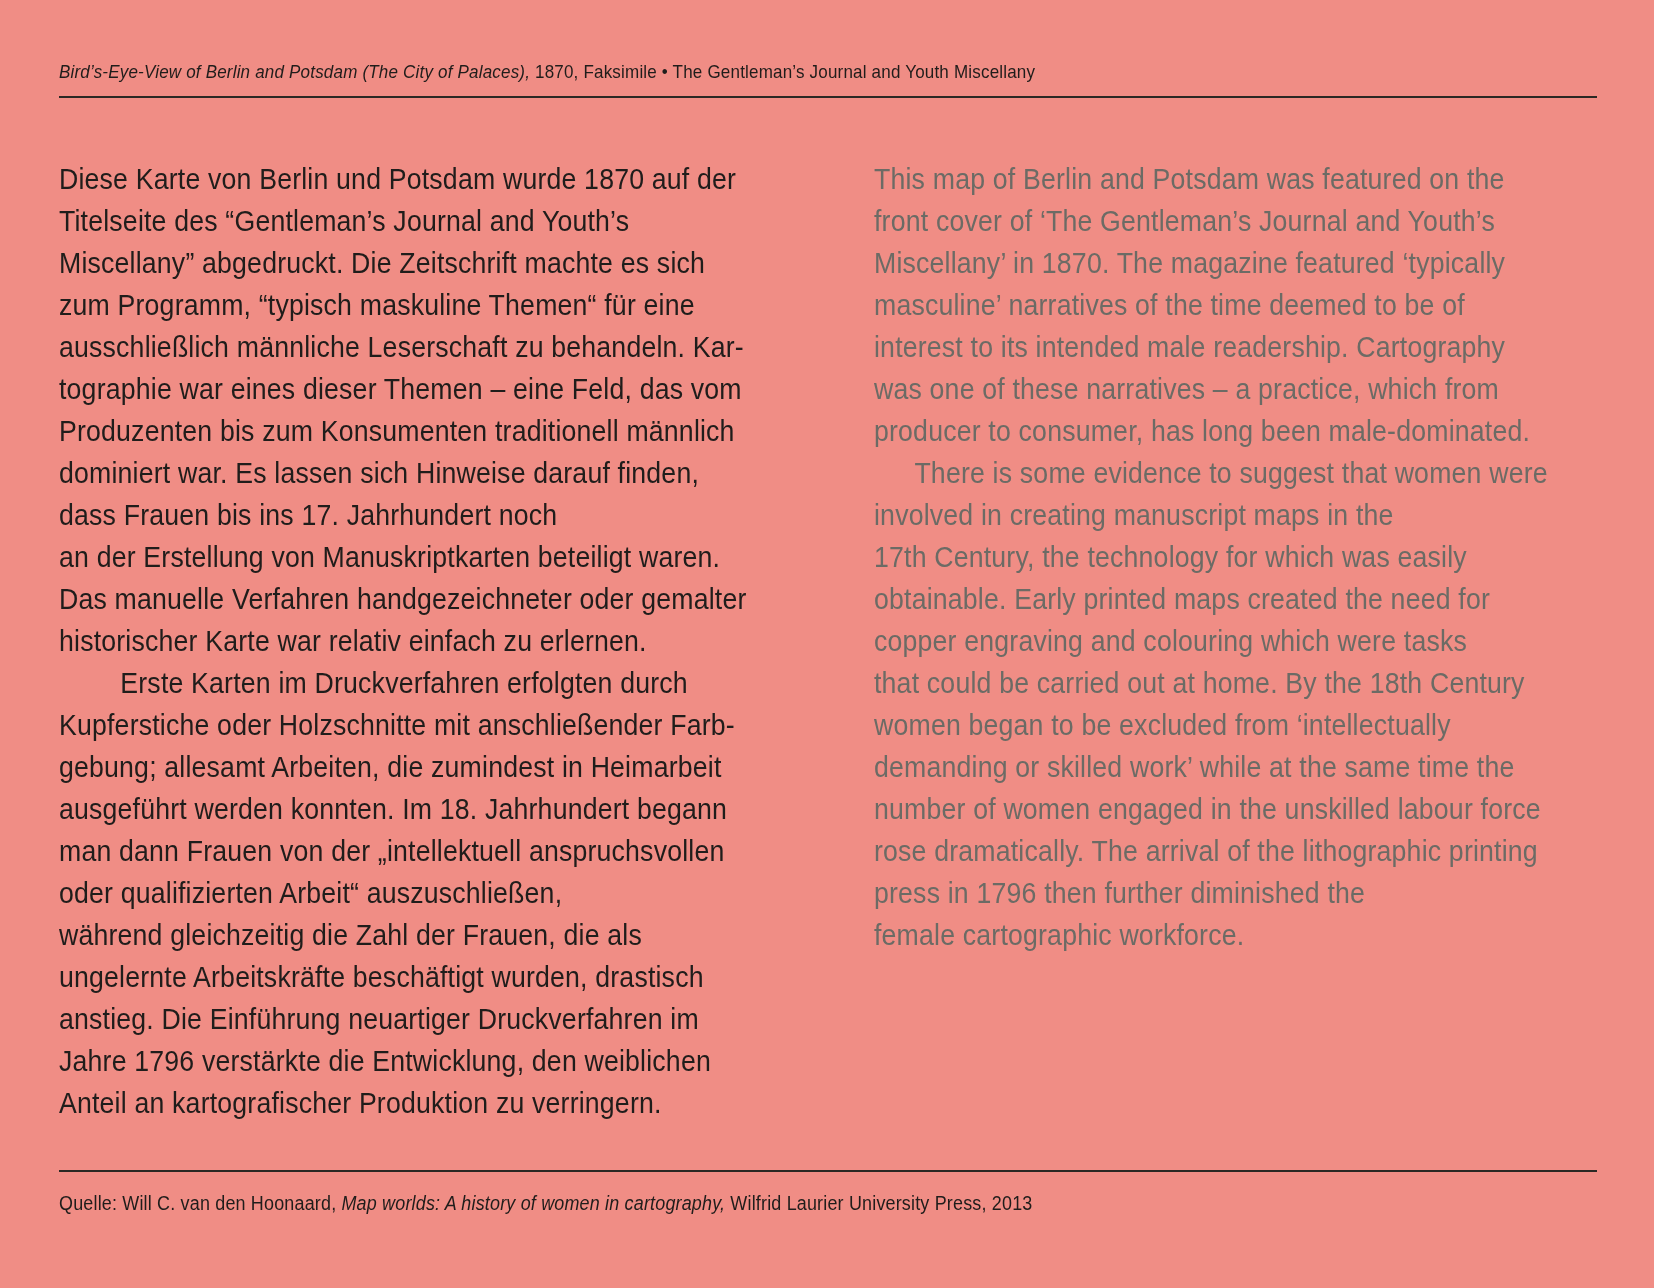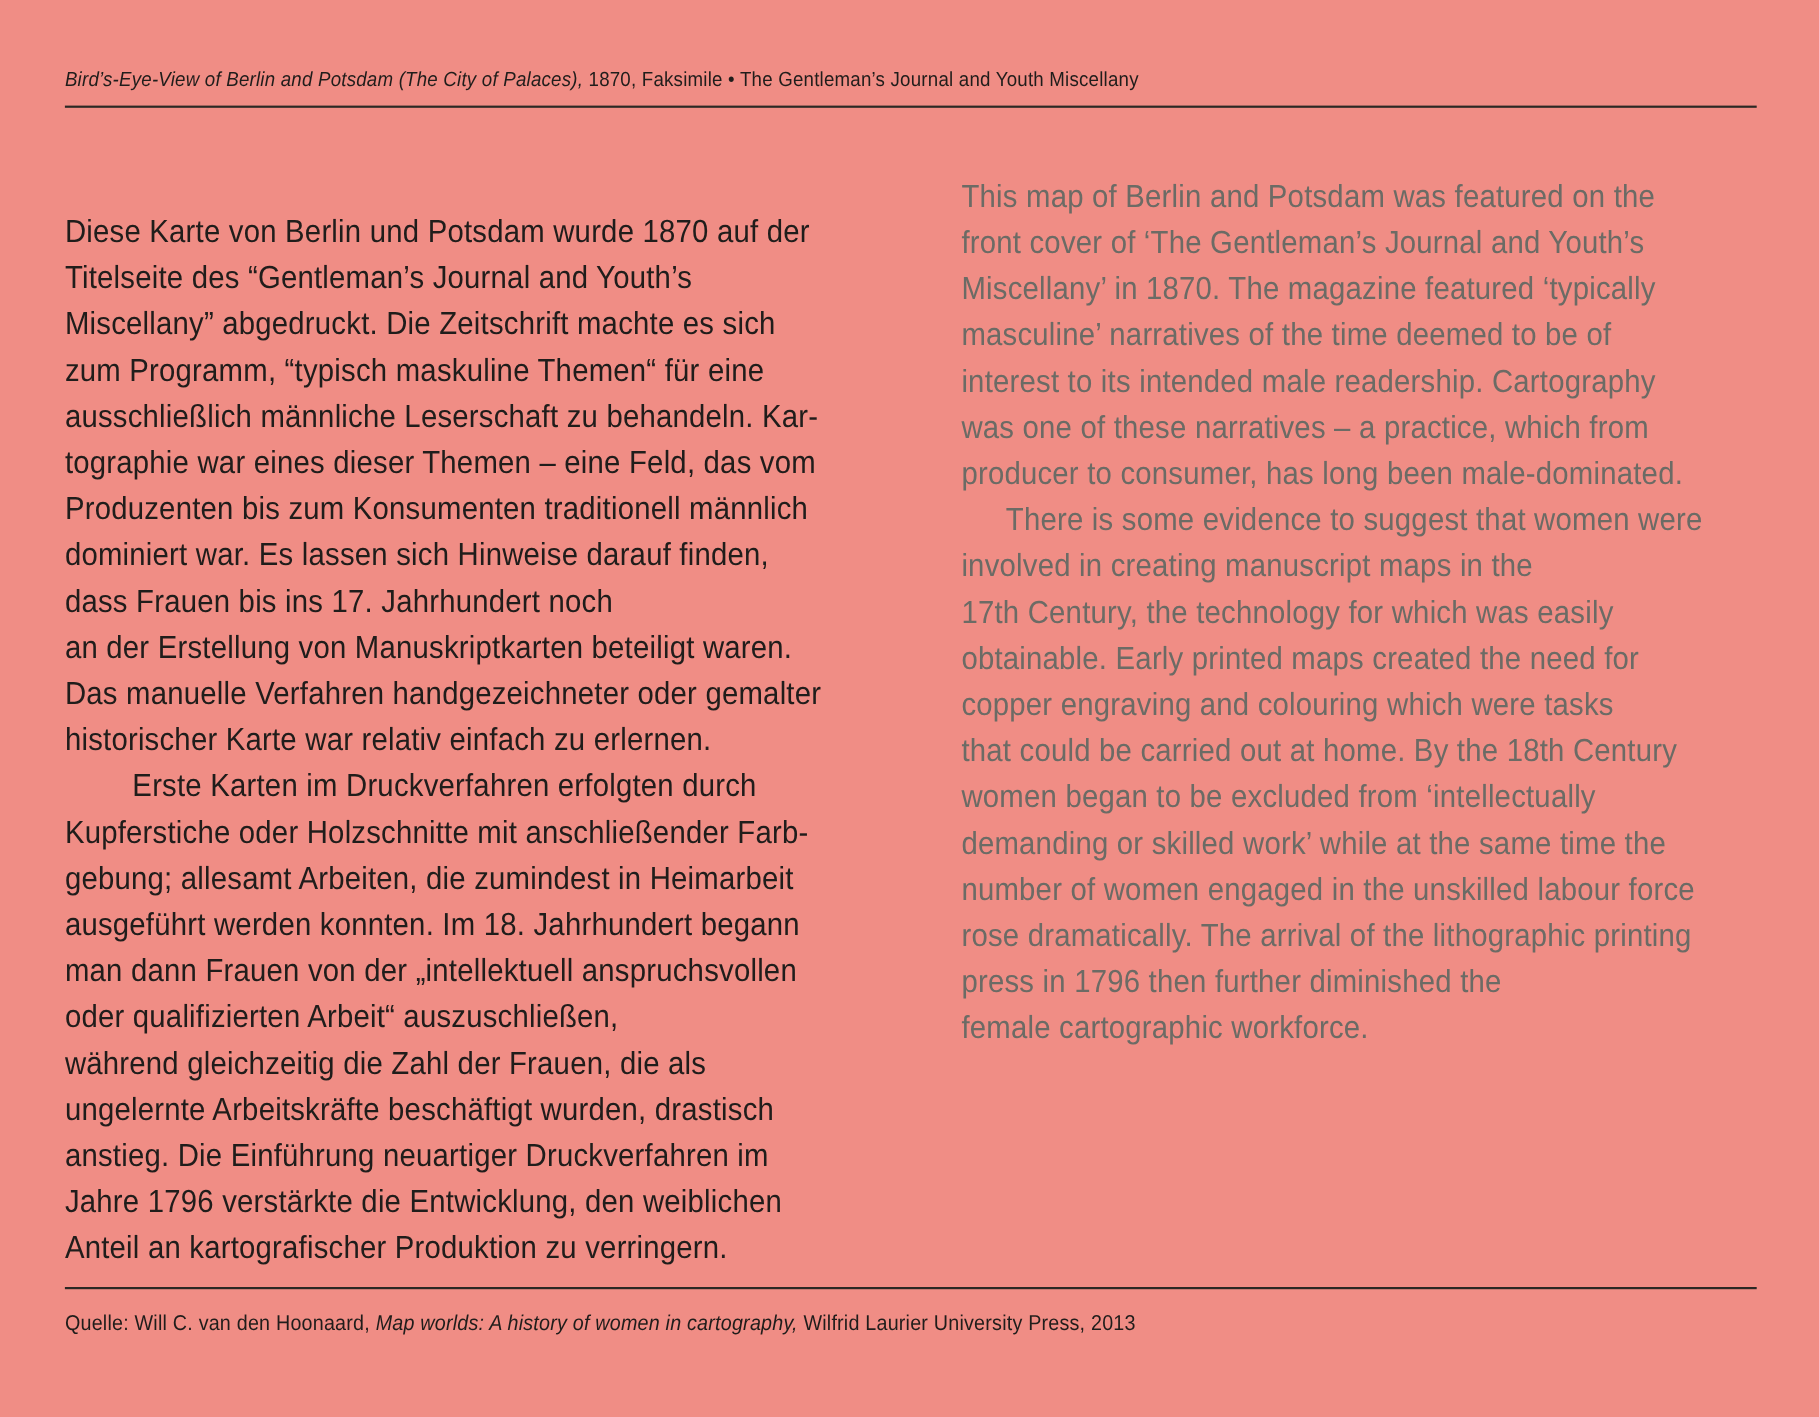--- a/index.html
+++ b/index.html
@@ -44,21 +44,20 @@
   }
   .rule-top { top: 96px; }
   .rule-bottom { top: 1170px; }
   .col {
     position: absolute;
     top: 158px;
   }
   .col-de {
     left: 59px;
     color: var(--fg, #201d1b);
-    margin-top: 32px;
   }
   .col-en {
     left: 874px;
     color: var(--fg2, #6c6b65);
   }
   .coltext {
     font-size: 29px;
     line-height: 42px;
     letter-spacing: 0.2px;
   }

